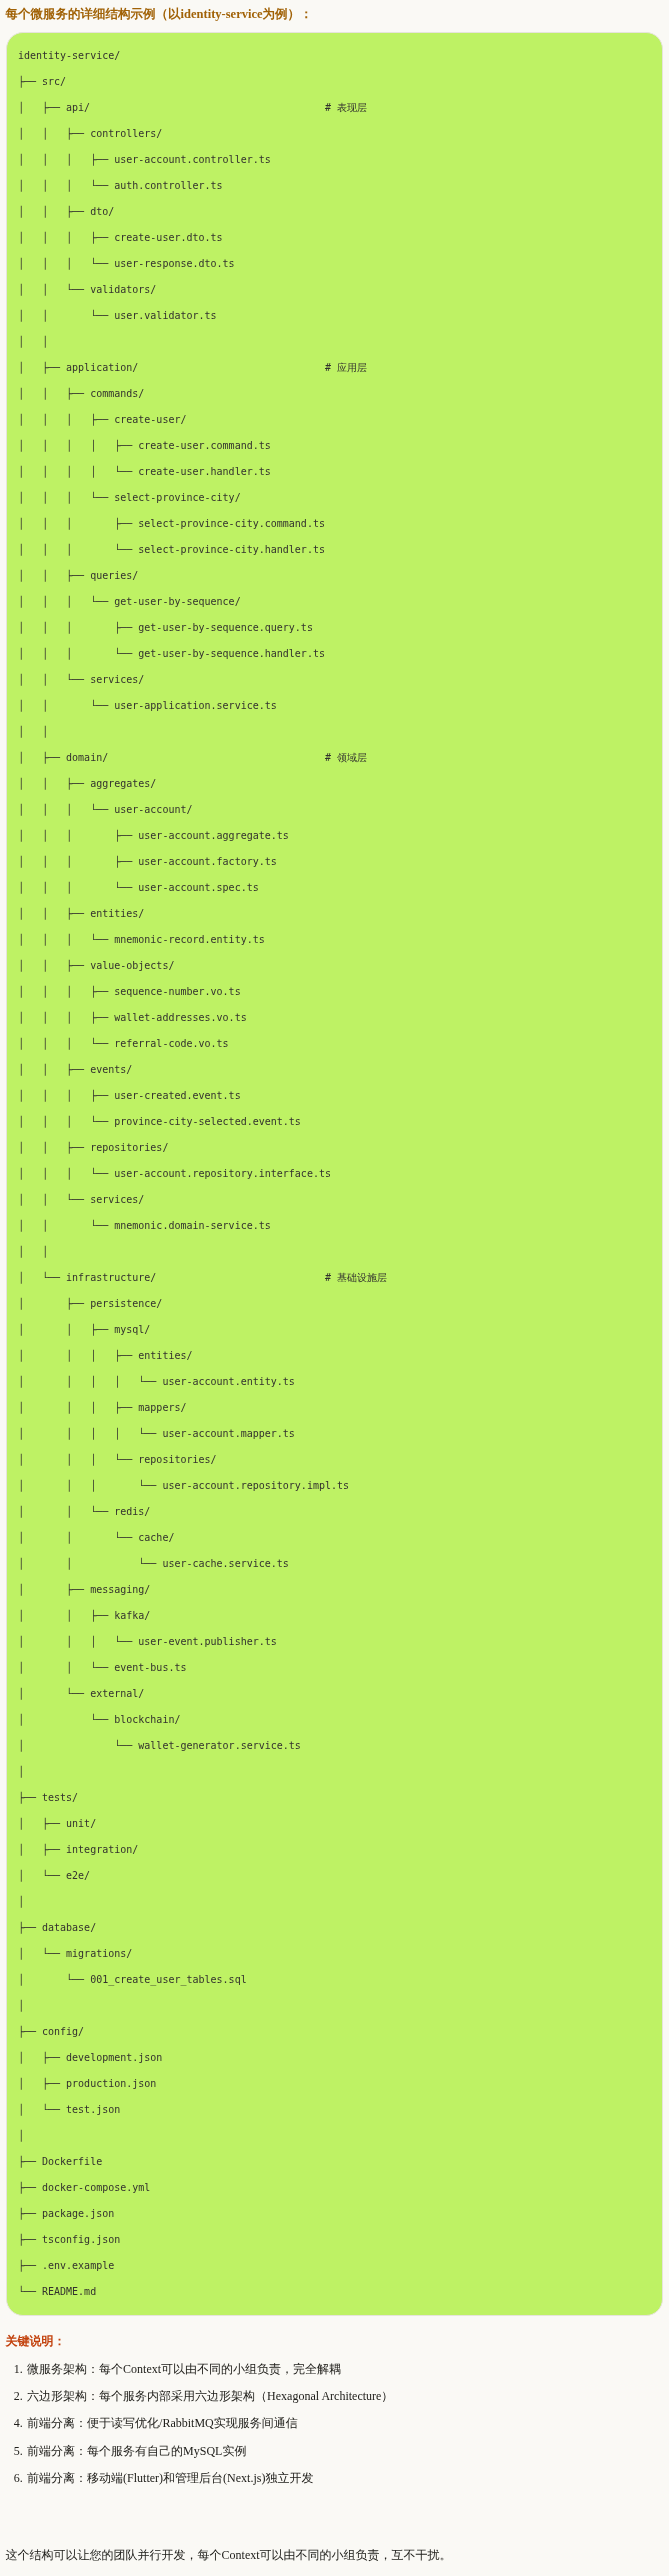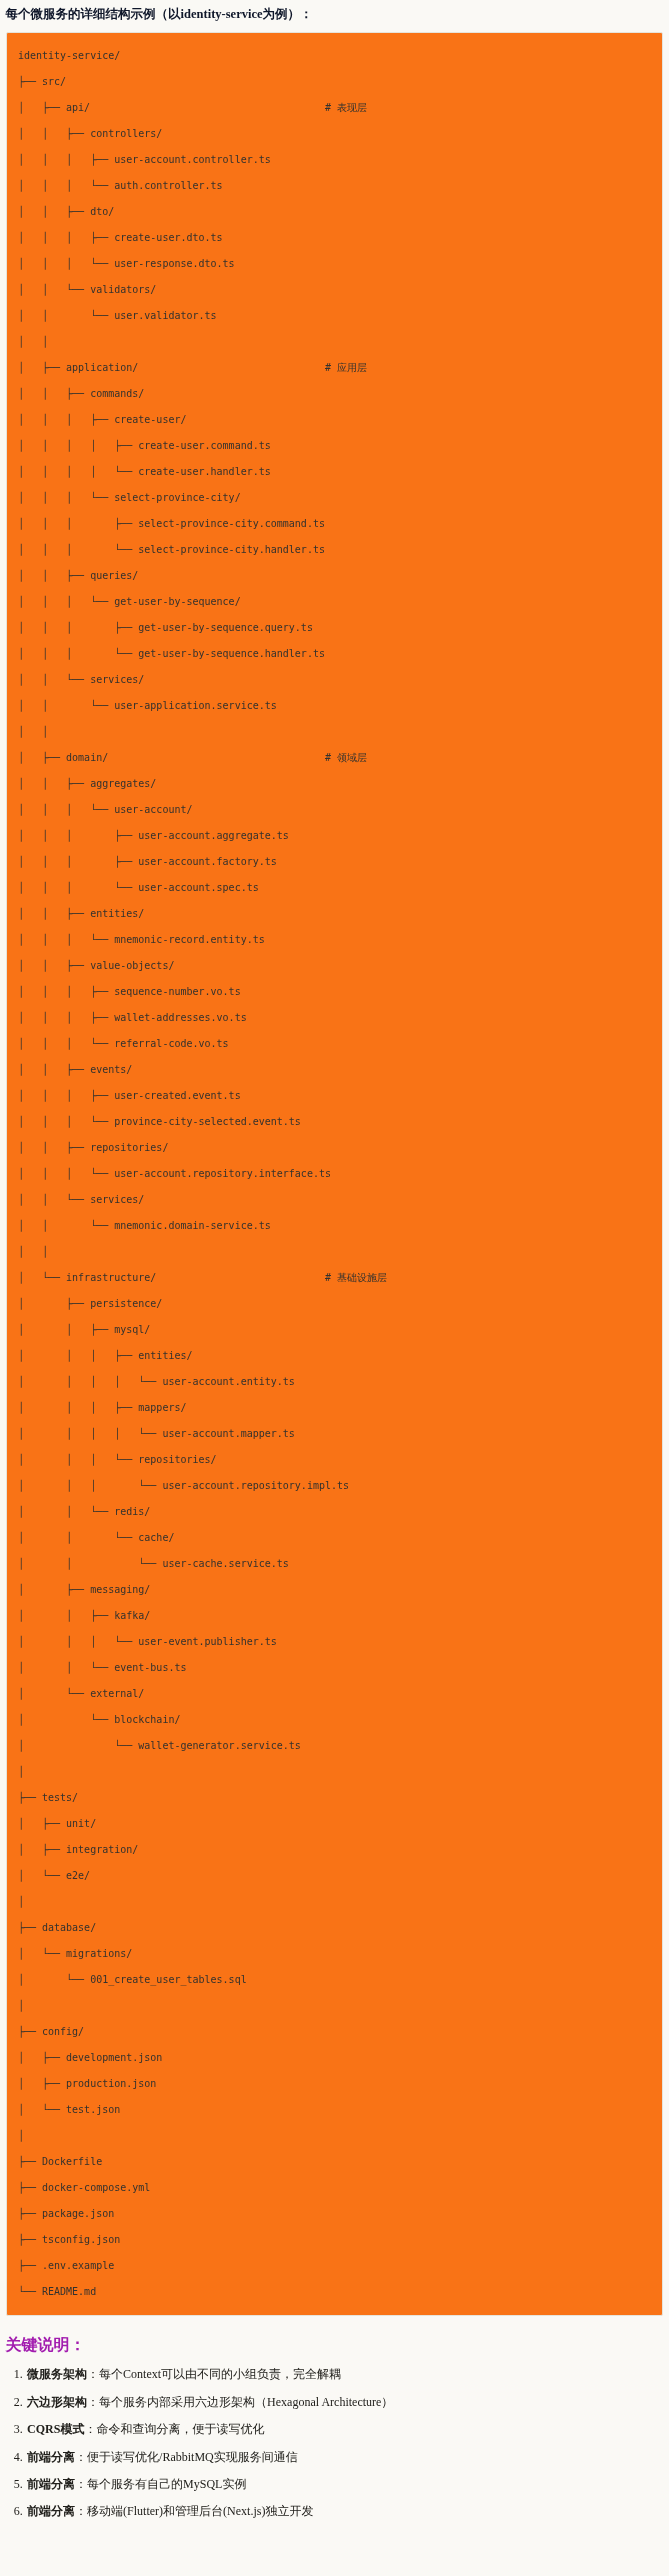--- a/index.html
+++ b/index.html
@@ -9,59 +9,59 @@
     background: #faf9f5;
     color: #191917;
     font-family: "Liberation Serif", "DejaVu Serif", serif;
   }
   .page { padding: 5px 5.6px 10px 5.6px; }
   .page-title {
     margin: 0 0 8.8px 0;
     font-size: 12.5px;
     line-height: 1.45;
     font-weight: bold;
-    color: #0f172a;
+    color: #a16207;
   }
   .code-block {
-    background: #f97316;
+    background: #bef264;
     border: 0.6px solid #e6e4db;
-    border-radius: 2px;
+    border-radius: 17px;
     padding: 10px 11.3px;
     overflow: hidden;
   }
   pre.tree {
     margin: 0;
     font-family: "DejaVu Sans Mono", "Liberation Mono", monospace;
     font-size: 10px;
     line-height: 26px;
     color: #33322e;
     white-space: pre;
   }
   .tree-line { position: relative; white-space: pre; }
   .tree-comment { position: absolute; left: 51ch; top: 0; color: #33322e; text-align: right; }
   .notes-heading {
     margin: 17.5px 0 7.5px 0;
-    font-size: 16px;
+    font-size: 12px;
     line-height: 1.45;
     font-weight: bold;
-    color: #a21caf;
+    color: #c2410c;
   }
   ol.notes-list {
     margin: 0;
     padding: 0 0 0 8.1px;
     list-style: none;
   }
   ol.notes-list li {
     font-size: 12px;
     line-height: 1.55;
     margin: 8.8px 0;
     color: #21201c;
   }
   .note-num { margin-right: 4.4px; }
-  .note-term { font-weight: bold; }
+  .note-term { font-weight: normal; }
   .closing {
     margin: 58px 0 0 0;
     font-size: 12px;
     line-height: 1.5;
     color: #21201c;
   }
 </style>
 </head>
 <body>
 
@@ -71,21 +71,20 @@
 
   <div class="code-block">
     <pre class="tree"><div class="tree-line">identity-service/</div><div class="tree-line">├── src/</div><div class="tree-line"><span>│   ├── api/</span><span class="tree-comment"># 表现层</span></div><div class="tree-line">│   │   ├── controllers/</div><div class="tree-line">│   │   │   ├── user-account.controller.ts</div><div class="tree-line">│   │   │   └── auth.controller.ts</div><div class="tree-line">│   │   ├── dto/</div><div class="tree-line">│   │   │   ├── create-user.dto.ts</div><div class="tree-line">│   │   │   └── user-response.dto.ts</div><div class="tree-line">│   │   └── validators/</div><div class="tree-line">│   │       └── user.validator.ts</div><div class="tree-line">│   │</div><div class="tree-line"><span>│   ├── application/</span><span class="tree-comment"># 应用层</span></div><div class="tree-line">│   │   ├── commands/</div><div class="tree-line">│   │   │   ├── create-user/</div><div class="tree-line">│   │   │   │   ├── create-user.command.ts</div><div class="tree-line">│   │   │   │   └── create-user.handler.ts</div><div class="tree-line">│   │   │   └── select-province-city/</div><div class="tree-line">│   │   │       ├── select-province-city.command.ts</div><div class="tree-line">│   │   │       └── select-province-city.handler.ts</div><div class="tree-line">│   │   ├── queries/</div><div class="tree-line">│   │   │   └── get-user-by-sequence/</div><div class="tree-line">│   │   │       ├── get-user-by-sequence.query.ts</div><div class="tree-line">│   │   │       └── get-user-by-sequence.handler.ts</div><div class="tree-line">│   │   └── services/</div><div class="tree-line">│   │       └── user-application.service.ts</div><div class="tree-line">│   │</div><div class="tree-line"><span>│   ├── domain/</span><span class="tree-comment"># 领域层</span></div><div class="tree-line">│   │   ├── aggregates/</div><div class="tree-line">│   │   │   └── user-account/</div><div class="tree-line">│   │   │       ├── user-account.aggregate.ts</div><div class="tree-line">│   │   │       ├── user-account.factory.ts</div><div class="tree-line">│   │   │       └── user-account.spec.ts</div><div class="tree-line">│   │   ├── entities/</div><div class="tree-line">│   │   │   └── mnemonic-record.entity.ts</div><div class="tree-line">│   │   ├── value-objects/</div><div class="tree-line">│   │   │   ├── sequence-number.vo.ts</div><div class="tree-line">│   │   │   ├── wallet-addresses.vo.ts</div><div class="tree-line">│   │   │   └── referral-code.vo.ts</div><div class="tree-line">│   │   ├── events/</div><div class="tree-line">│   │   │   ├── user-created.event.ts</div><div class="tree-line">│   │   │   └── province-city-selected.event.ts</div><div class="tree-line">│   │   ├── repositories/</div><div class="tree-line">│   │   │   └── user-account.repository.interface.ts</div><div class="tree-line">│   │   └── services/</div><div class="tree-line">│   │       └── mnemonic.domain-service.ts</div><div class="tree-line">│   │</div><div class="tree-line"><span>│   └── infrastructure/</span><span class="tree-comment"># 基础设施层</span></div><div class="tree-line">│       ├── persistence/</div><div class="tree-line">│       │   ├── mysql/</div><div class="tree-line">│       │   │   ├── entities/</div><div class="tree-line">│       │   │   │   └── user-account.entity.ts</div><div class="tree-line">│       │   │   ├── mappers/</div><div class="tree-line">│       │   │   │   └── user-account.mapper.ts</div><div class="tree-line">│       │   │   └── repositories/</div><div class="tree-line">│       │   │       └── user-account.repository.impl.ts</div><div class="tree-line">│       │   └── redis/</div><div class="tree-line">│       │       └── cache/</div><div class="tree-line">│       │           └── user-cache.service.ts</div><div class="tree-line">│       ├── messaging/</div><div class="tree-line">│       │   ├── kafka/</div><div class="tree-line">│       │   │   └── user-event.publisher.ts</div><div class="tree-line">│       │   └── event-bus.ts</div><div class="tree-line">│       └── external/</div><div class="tree-line">│           └── blockchain/</div><div class="tree-line">│               └── wallet-generator.service.ts</div><div class="tree-line">│</div><div class="tree-line">├── tests/</div><div class="tree-line">│   ├── unit/</div><div class="tree-line">│   ├── integration/</div><div class="tree-line">│   └── e2e/</div><div class="tree-line">│</div><div class="tree-line">├── database/</div><div class="tree-line">│   └── migrations/</div><div class="tree-line">│       └── 001_create_user_tables.sql</div><div class="tree-line">│</div><div class="tree-line">├── config/</div><div class="tree-line">│   ├── development.json</div><div class="tree-line">│   ├── production.json</div><div class="tree-line">│   └── test.json</div><div class="tree-line">│</div><div class="tree-line">├── Dockerfile</div><div class="tree-line">├── docker-compose.yml</div><div class="tree-line">├── package.json</div><div class="tree-line">├── tsconfig.json</div><div class="tree-line">├── .env.example</div><div class="tree-line">└── README.md</div></pre>
   </div>
 
   <p class="notes-heading">关键说明：</p>
 
   <ol class="notes-list">
     <li><span class="note-num">1.</span><span class="note-term">微服务架构</span><span class="note-desc">：每个Context可以由不同的小组负责，完全解耦</span></li>
     <li><span class="note-num">2.</span><span class="note-term">六边形架构</span><span class="note-desc">：每个服务内部采用六边形架构（Hexagonal Architecture）</span></li>
-    <li><span class="note-num">3.</span><span class="note-term">CQRS模式</span><span class="note-desc">：命令和查询分离，便于读写优化</span></li>
     <li><span class="note-num">4.</span><span class="note-term">前端分离</span><span class="note-desc">：便于读写优化/RabbitMQ实现服务间通信</span></li>
     <li><span class="note-num">5.</span><span class="note-term">前端分离</span><span class="note-desc">：每个服务有自己的MySQL实例</span></li>
     <li><span class="note-num">6.</span><span class="note-term">前端分离</span><span class="note-desc">：移动端(Flutter)和管理后台(Next.js)独立开发</span></li>
   </ol>
 
   <p class="closing">这个结构可以让您的团队并行开发，每个Context可以由不同的小组负责，互不干扰。</p>
 
 </div>
 
 

